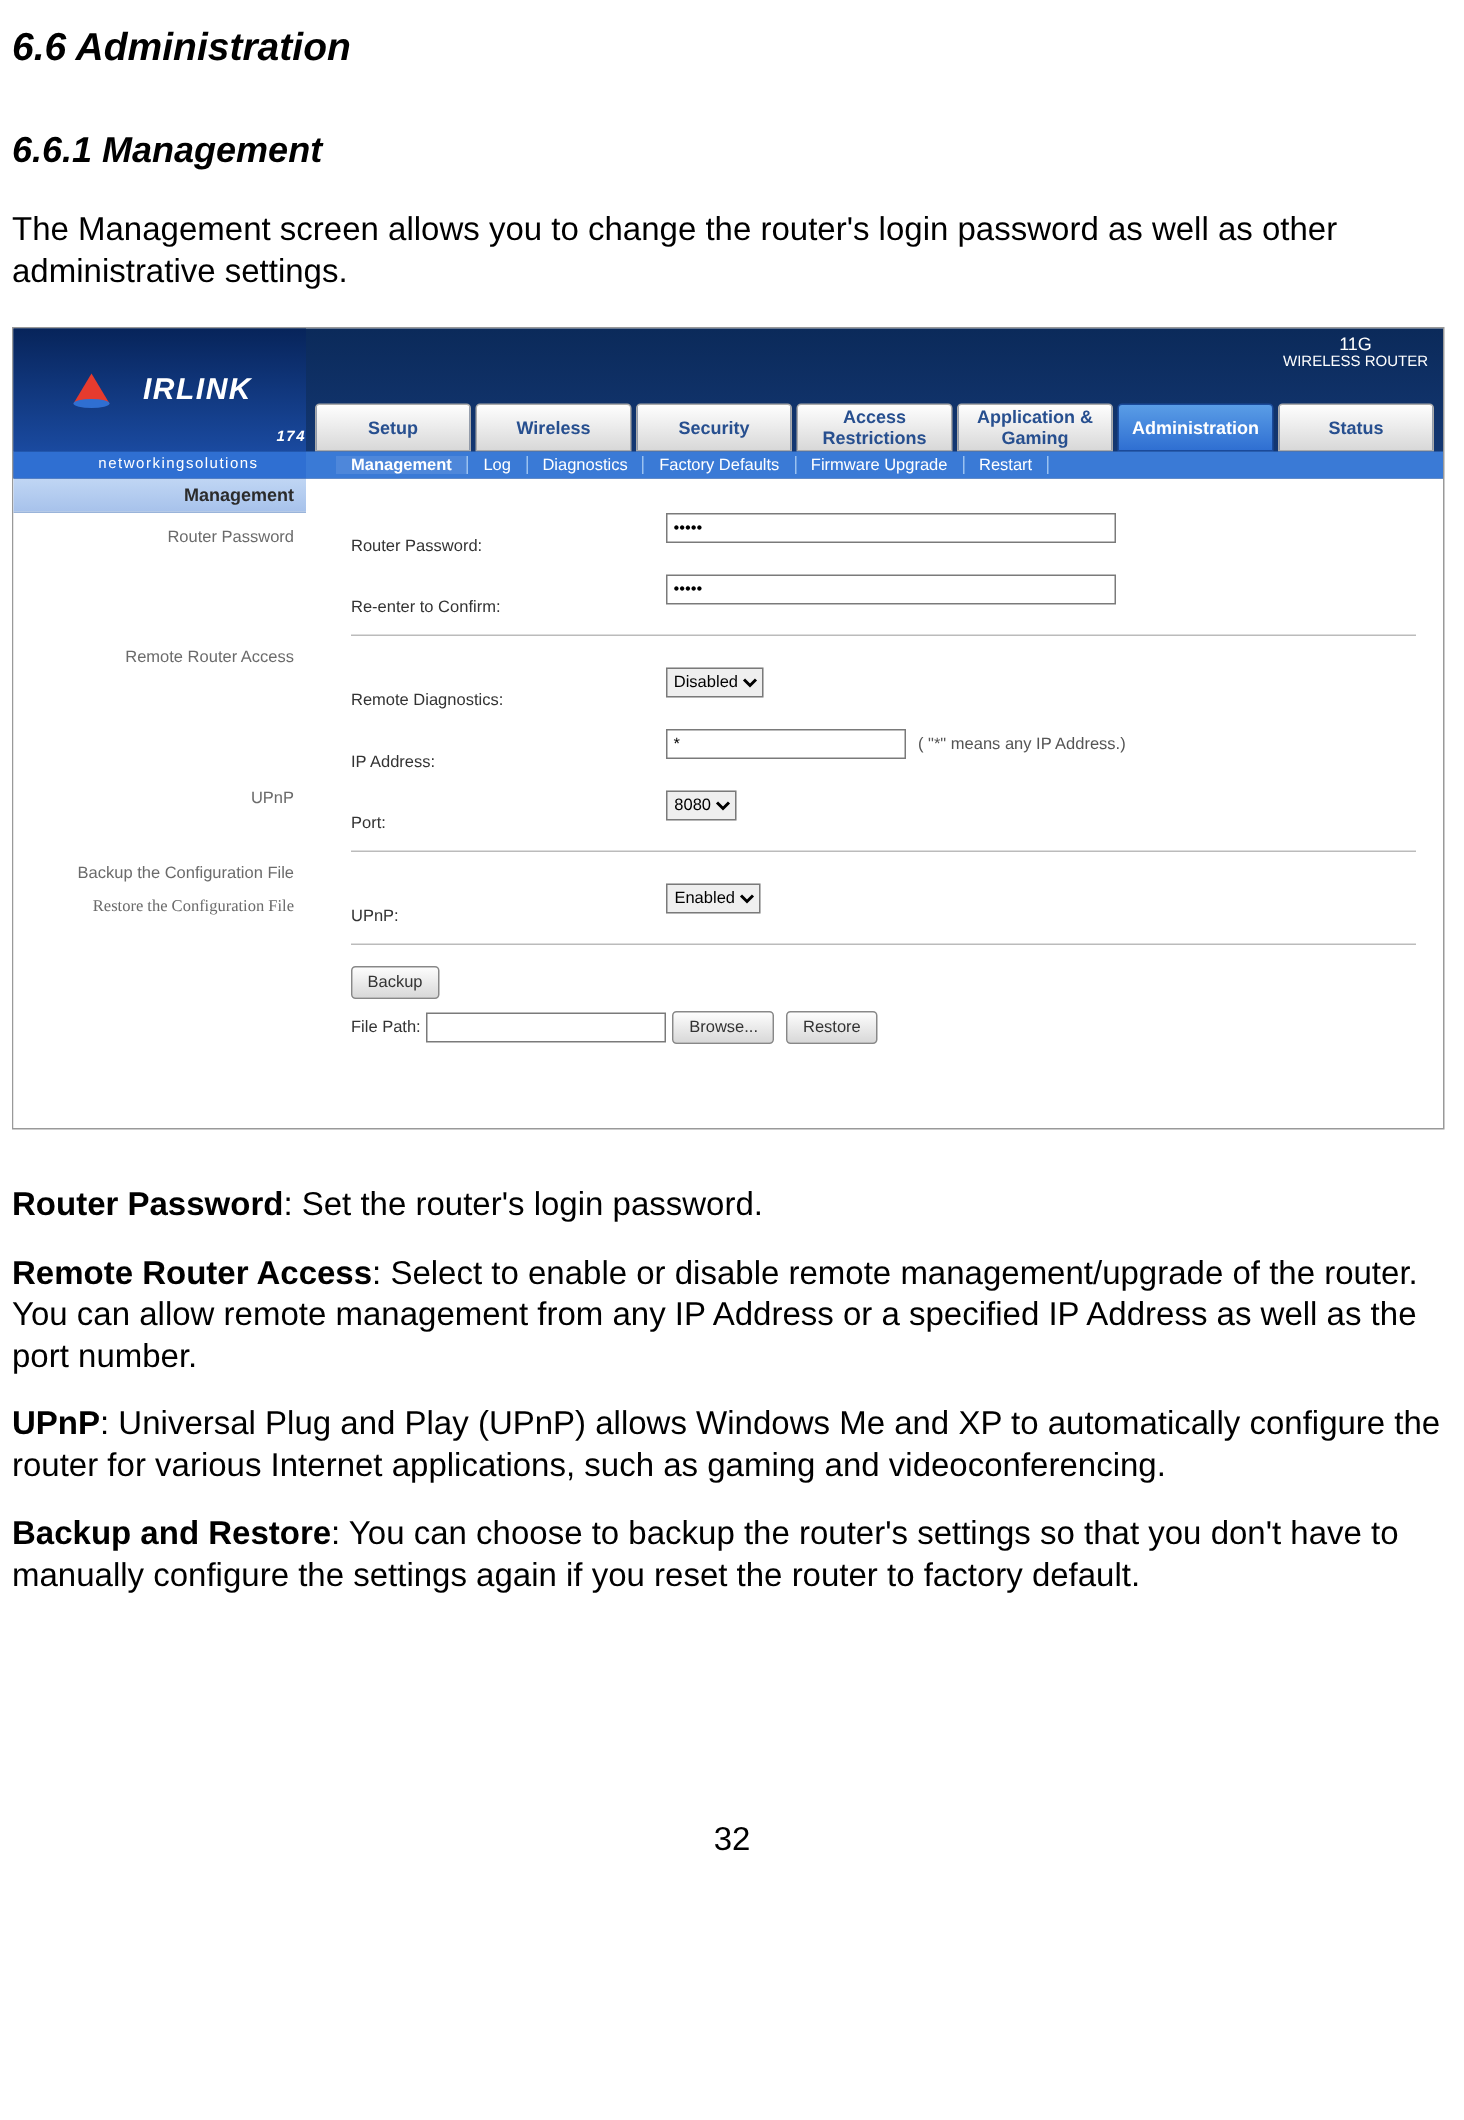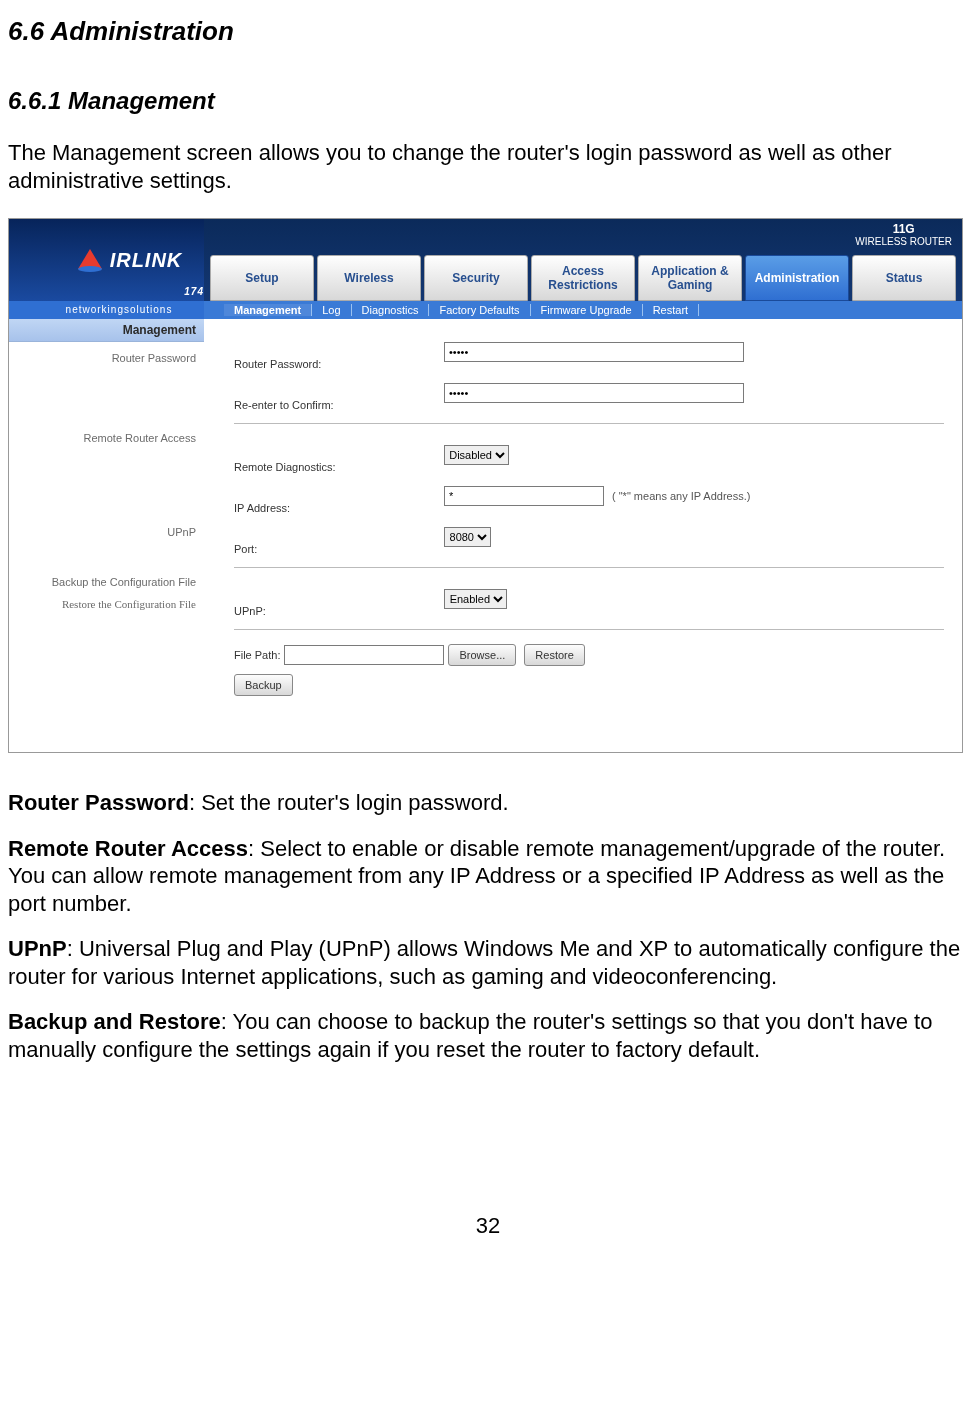--- a/index.html
+++ b/index.html
@@ -6,28 +6,28 @@
   body { font-family: Arial, Helvetica, sans-serif; background: #fff; color: #000; width: 976px; margin: 0 auto; padding: 0 8px; }
   .doc-h1 { font-size: 26px; font-style: italic; font-weight: bold; margin: 16px 0 40px 0; }
   .doc-h2 { font-size: 24px; font-style: italic; font-weight: bold; margin: 0 0 24px 0; }
   .doc-p  { font-size: 22px; line-height: 1.25; margin: 0 0 24px 0; }
   .doc-p.less { margin-bottom: 18px; }
   .pagenum { text-align: center; font-size: 22px; margin-top: 150px; }
 
   .screenshot { width: 955px; border: 1px solid #999; margin-bottom: 36px; background: #fff; }
   .ss-header { display: flex; align-items: stretch; height: 100px; background: linear-gradient(#0b2a5a,#153a78); position: relative; }
   .ss-logo { width: 195px; display: flex; flex-direction: column; }
-  .ss-logo-brand { flex: 1; background: linear-gradient(#07245a,#1a4aa0); color: #fff; display: flex; align-items: center; justify-content: flex-end; font-weight: bold; font-size: 20px; letter-spacing: 1px; font-style: italic; padding-left: 38px; }
+  .ss-logo-brand { flex: 1; background: linear-gradient(#07245a,#1a4aa0); color: #fff; display: flex; align-items: center; justify-content: space-between; font-weight: bold; font-size: 20px; letter-spacing: 1px; font-style: italic; padding-left: 38px; }
   .ss-logo-brand svg { margin-right: 4px; }
   .ss-logo-tag  { height: 18px; background: #2f6fd2; color: #fff; font-size: 10px; letter-spacing: 1px; text-align: center; line-height: 18px; padding-left: 25px; }
   .ss-badge { position: absolute; right: 10px; top: 4px; color: #fff; font-size: 10px; text-align: center; line-height: 1.1; }
-  .ss-badge .big { font-size: 12px; font-weight: bold; display: block; }
+  .ss-badge .big { font-size: 12px; font-weight: normal; display: block; }
 
   .ss-tabs { position: absolute; left: 195px; right: 0; bottom: 18px; display: flex; gap: 3px; padding: 0 6px; }
-  .ss-tab { flex: 1; height: 46px; background: linear-gradient(#fefefe,#d8d8d8); border: 1px solid #aaa; border-radius: 3px 3px 0 0; display: flex; align-items: center; justify-content: center; font-size: 12px; color: #274f8f; font-weight: bold; text-align: center; padding: 0 2px; }
+  .ss-tab { flex: 1; height: 32px; background: linear-gradient(#fefefe,#d8d8d8); border: 1px solid #aaa; border-radius: 3px 3px 0 0; display: flex; align-items: center; justify-content: center; font-size: 12px; color: #274f8f; font-weight: bold; text-align: center; padding: 0 2px; }
   .ss-tab.active { background: linear-gradient(#5a9de6,#2f6fd2); color: #fff; border-color: #1a4a9a; }
 
   .ss-subtabs { position: absolute; left: 195px; right: 0; bottom: 0; height: 18px; background: #3a7ad6; display: flex; align-items: center; padding-left: 20px; }
   .ss-subtab { color: #fff; font-size: 11px; padding: 0 10px; border-right: 1px solid #9ac1f0; cursor: default; }
   .ss-subtab.active { font-weight: bold; background: rgba(255,255,255,0.1); }
 
   .ss-body { display: flex; }
   .ss-left { width: 195px; background: #fff; }
   .ss-left .sec-title { background: linear-gradient(#c0d6f4,#a7c2eb); color: #2b2b2b; font-weight: bold; font-size: 12px; text-align: right; padding: 4px 8px; border-bottom: 1px solid #9ab4da; }
   .ss-left .sec-label { color: #6b6b6b; font-size: 11px; text-align: right; padding: 8px 8px 0 8px; height: auto; }
@@ -121,28 +121,28 @@
       <div class="form-row">
         <div class="lab">Port:</div>
         <select><option>8080</option></select>
       </div>
       <hr class="hr">
       <div class="form-row">
         <div class="lab">UPnP:</div>
         <select><option>Enabled</option></select>
       </div>
       <hr class="hr">
+      <div class="form-row">
+        <span class="btn">Backup</span>
+      </div>
       <div class="form-row file-row">
         <span>File Path:</span>
         <input type="text" style="width: 160px;">
         <span class="btn">Browse...</span>
         <span class="btn">Restore</span>
-      </div>
-      <div class="form-row">
-        <span class="btn">Backup</span>
       </div>
       <div style="height:36px;"></div>
     </div>
   </div>
 </div>
 
 <p class="doc-p less">
   <b>Router Password</b><span>: Set the router's login password.</span>
 </p>
 <p class="doc-p less">

